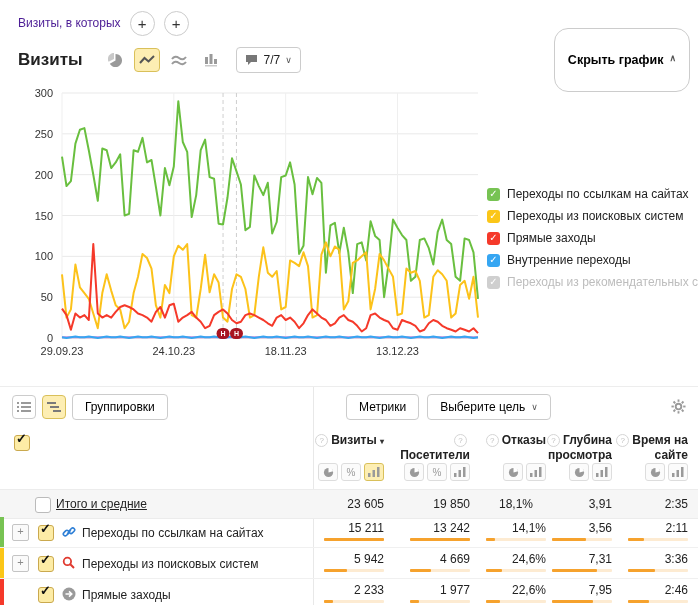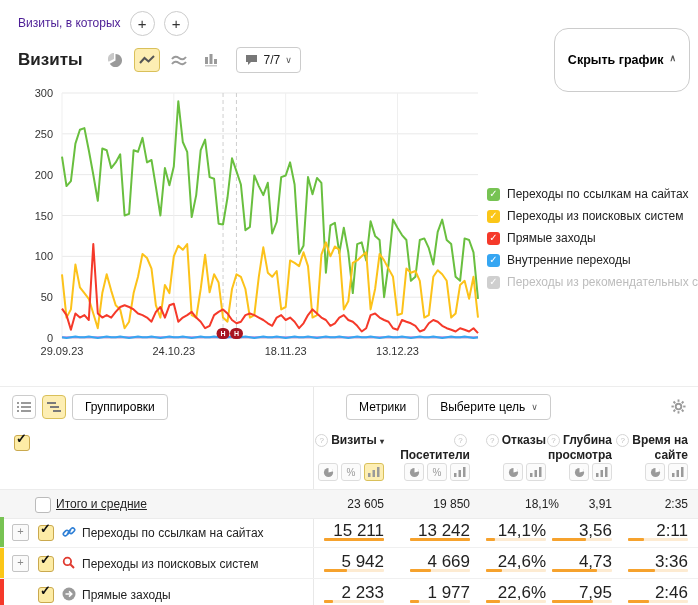--- a/index.html
+++ b/index.html
@@ -51,21 +51,21 @@
   .totals-row .lbl{position:absolute;left:56px;top:7px;text-decoration:underline;}
   .totals-row .checkbox{position:absolute;left:35px;top:7px;}
   .data-rows{position:absolute;top:130px;left:0;right:0;}
   .drow{position:relative;height:30px;border-bottom:1px solid #f0f0f0;}
   .strip{position:absolute;left:0;top:0;bottom:0;width:4px;}
   .expander{position:absolute;left:12px;top:7px;width:15px;height:15px;border:1px solid #c4c4c4;border-radius:2px;background:#fafafa;color:#8a8a8a;font-size:11px;line-height:13px;text-align:center;cursor:pointer;}
   .drow .checkbox{position:absolute;left:38px;top:8px;}
   .drow .ricon{position:absolute;left:62px;top:8px;}
   .drow .rlabel{position:absolute;left:82px;top:9px;white-space:nowrap;}
   .cell{position:absolute;width:80px;text-align:right;top:4px;}
-  .cell .num{font-size:17px;margin-left:28px;}
+  .cell .num{font-size:12px;margin-left:28px;}
   .cellbar{position:absolute;top:21px;height:3px;width:60px;background:#fdebd2;border-radius:1px;}
   .cellbar .fill{position:absolute;left:0;top:0;bottom:0;background:#f6a22d;border-radius:1px;}
   .tot-cell{position:absolute;width:80px;text-align:right;top:7px;font-size:12px;}
 </style>
 </head>
 <body>
 
 <div class="app">
 
   <div class="filter-bar">
@@ -322,21 +322,21 @@
               <rect x="4.5" y="3" width="2.5" height="7" fill="#9a9a9a"></rect>
               <rect x="9" y="0" width="2.5" height="10" fill="#9a9a9a"></rect>
             </svg>
           </button>
         </div>
       </div>
 
     <div class="totals-row">
       <span class="checkbox unchecked"></span>
       <span class="lbl">Итого и средние</span>
-      <span id="totals-cells"><span class="tot-cell" style="left: 304px;">23 605</span><span class="tot-cell" style="left: 390px;">19 850</span><span class="tot-cell" style="left: 467px; padding-left: 12px;">18,1%</span><span class="tot-cell" style="left: 532px;">3,91</span><span class="tot-cell" style="left: 608px;">2:35</span></span>
+      <span id="totals-cells"><span class="tot-cell" style="left: 304px;">23 605</span><span class="tot-cell" style="left: 390px;">19 850</span><span class="tot-cell" style="left: 441px; padding-left: 12px;">18,1%</span><span class="tot-cell" style="left: 532px;">3,91</span><span class="tot-cell" style="left: 608px;">2:35</span></span>
     </div>
 
     <div class="data-rows" id="rows">
         <div class="drow">
           <span class="strip" style="background:#77c353"></span>
           <span class="expander">+</span>
           <span class="checkbox">
             <span class="mark">✓</span>
           </span>
           <span class="ricon"><svg width="14" height="14" viewBox="0 0 14 14">
@@ -384,21 +384,21 @@
             <span class="fill" style="width:39%"></span>
           </span>
           <span class="cell" style="left:390px"><span class="num">4 669</span></span>
           <span class="cellbar" style="left:410px">
             <span class="fill" style="width:35%"></span>
           </span>
           <span class="cell" style="left:466px"><span class="num">24,6%</span></span>
           <span class="cellbar" style="left:486px">
             <span class="fill" style="width:26%"></span>
           </span>
-          <span class="cell" style="left:532px"><span class="num">4,73</span></span>
+          <span class="cell" style="left:532px"><span class="num">7,31</span></span>
           <span class="cellbar" style="left:552px">
             <span class="fill" style="width:75%"></span>
           </span>
           <span class="cell" style="left:608px"><span class="num">3:36</span></span>
           <span class="cellbar" style="left:628px">
             <span class="fill" style="width:45%"></span>
           </span>
         </div>
         <div class="drow">
           <span class="strip" style="background:#f5392a"></span>

